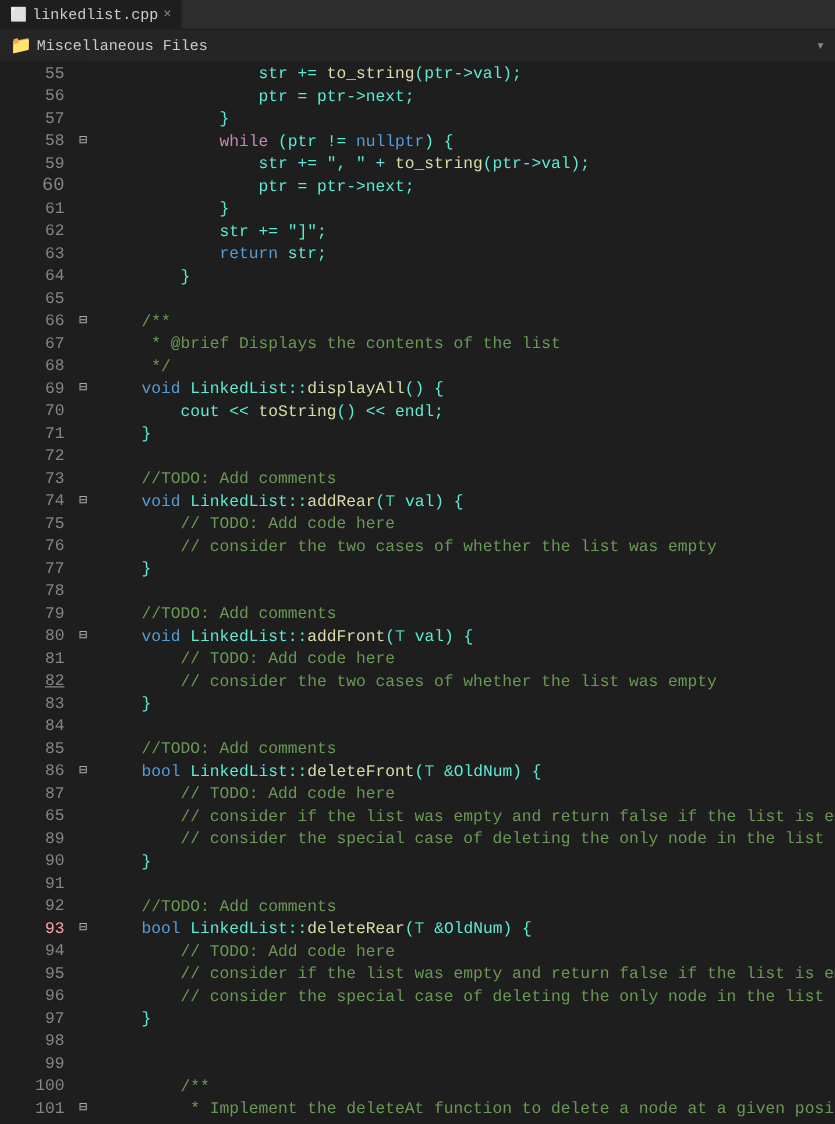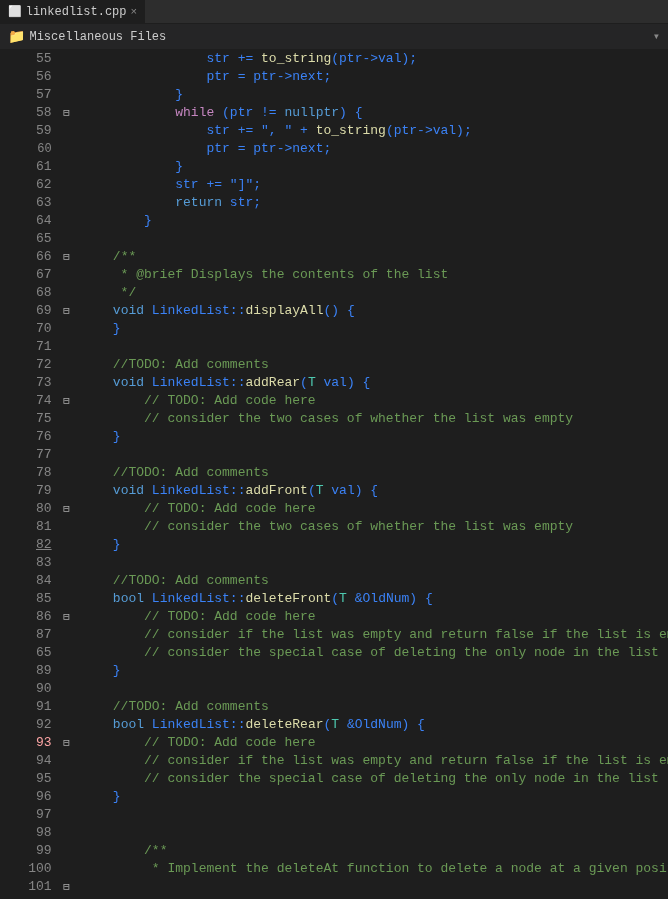--- a/index.html
+++ b/index.html
@@ -85,21 +85,21 @@
       flex: 1;
       overflow-x: auto;
       overflow-y: hidden;
       padding-left: 8px;
     }
     
     .kw { color: #569cd6; }       
     .kw2 { color: #c586c0; }      
     .type { color: #4ec9b0; }     
     .fn { color: #dcdcaa; }      
-    .plain { color: #3b82f6; }
+    .plain { color: #5eead4; }
     .doc-cm { color: #6a9955; }
   </style>
 </head>
 <body>
 
 <div class="tab-bar">
   <div class="tab">
     <span class="file-icon">⬜</span>
     <span>linkedlist.cpp</span>
     <span class="close-btn">×</span>
@@ -112,21 +112,21 @@
   <span class="toolbar-chevron">▾</span>
 </div>
 
 <div class="code-area">
   <div class="line-numbers" id="line-numbers">
       <div style="height: 18px; line-height: 18px; color: rgb(133, 133, 133); font-size: 13px;">55</div>
       <div style="height: 18px; line-height: 18px; color: rgb(133, 133, 133); font-size: 13px;">56</div>
       <div style="height: 18px; line-height: 18px; color: rgb(133, 133, 133); font-size: 13px;">57</div>
       <div style="height: 18px; line-height: 18px; color: rgb(133, 133, 133); font-size: 13px;">58</div>
       <div style="height: 18px; line-height: 18px; color: rgb(133, 133, 133); font-size: 13px;">59</div>
-      <div style="height: 18px; line-height: 18px; color: rgb(133, 133, 133); font-size: 12px; padding-left: 20px;">60</div>
+      <div style="height: 18px; line-height: 18px; color: rgb(133, 133, 133); font-size: 15px; padding-left: 20px;">60</div>
       <div style="height: 18px; line-height: 18px; color: rgb(133, 133, 133); font-size: 13px;">61</div>
       <div style="height: 18px; line-height: 18px; color: rgb(133, 133, 133); font-size: 13px;">62</div>
       <div style="height: 18px; line-height: 18px; color: rgb(133, 133, 133); font-size: 13px;">63</div>
       <div style="height: 18px; line-height: 18px; color: rgb(133, 133, 133); font-size: 13px;">64</div>
       <div style="height: 18px; line-height: 18px; color: rgb(133, 133, 133); font-size: 13px;">65</div>
       <div style="height: 18px; line-height: 18px; color: rgb(133, 133, 133); font-size: 13px;">66</div>
       <div style="height: 18px; line-height: 18px; color: rgb(133, 133, 133); font-size: 13px;">67</div>
       <div style="height: 18px; line-height: 18px; color: rgb(133, 133, 133); font-size: 13px;">68</div>
       <div style="height: 18px; line-height: 18px; color: rgb(133, 133, 133); font-size: 13px;">69</div>
       <div style="height: 18px; line-height: 18px; color: rgb(133, 133, 133); font-size: 13px;">70</div>
@@ -222,20 +222,21 @@
       <div style="height: 18px; line-height: 18px; white-space: pre; font-family: Consolas, &quot;Courier New&quot;, monospace; font-size: 13px;"><span class="plain">                ptr = ptr-&gt;next;</span></div>
       <div style="height: 18px; line-height: 18px; white-space: pre; font-family: Consolas, &quot;Courier New&quot;, monospace; font-size: 13px;"><span class="plain">            }</span></div>
       <div style="height: 18px; line-height: 18px; white-space: pre; font-family: Consolas, &quot;Courier New&quot;, monospace; font-size: 13px;"><span class="plain">            str += "]";</span></div>
       <div style="height: 18px; line-height: 18px; white-space: pre; font-family: Consolas, &quot;Courier New&quot;, monospace; font-size: 13px;"><span class="plain">            </span><span class="kw">return</span><span class="plain"> str;</span></div>
       <div style="height: 18px; line-height: 18px; white-space: pre; font-family: Consolas, &quot;Courier New&quot;, monospace; font-size: 13px;"><span class="plain">        }</span></div>
       <div style="height: 18px; line-height: 18px; white-space: pre; font-family: Consolas, &quot;Courier New&quot;, monospace; font-size: 13px;">&nbsp;</div>
       <div style="height: 18px; line-height: 18px; white-space: pre; font-family: Consolas, &quot;Courier New&quot;, monospace; font-size: 13px;"><span class="plain">    </span><span class="doc-cm">/**</span></div>
       <div style="height: 18px; line-height: 18px; white-space: pre; font-family: Consolas, &quot;Courier New&quot;, monospace; font-size: 13px;"><span class="doc-cm">     * @brief Displays the contents of the list</span></div>
       <div style="height: 18px; line-height: 18px; white-space: pre; font-family: Consolas, &quot;Courier New&quot;, monospace; font-size: 13px;"><span class="doc-cm">     */</span></div>
       <div style="height: 18px; line-height: 18px; white-space: pre; font-family: Consolas, &quot;Courier New&quot;, monospace; font-size: 13px;"><span class="plain">    </span><span class="kw">void</span><span class="plain"> LinkedList::</span><span class="fn">displayAll</span><span class="plain">() {</span></div>
+      <div style="height: 18px; line-height: 18px; white-space: pre; font-family: Consolas, &quot;Courier New&quot;, monospace; font-size: 13px;"><span class="plain">        cout &lt;&lt; </span><span class="fn">toString</span><span class="plain">() &lt;&lt; endl;</span></div>
       <div style="height: 18px; line-height: 18px; white-space: pre; font-family: Consolas, &quot;Courier New&quot;, monospace; font-size: 13px;"><span class="plain">    }</span></div>
       <div style="height: 18px; line-height: 18px; white-space: pre; font-family: Consolas, &quot;Courier New&quot;, monospace; font-size: 13px;">&nbsp;</div>
       <div style="height: 18px; line-height: 18px; white-space: pre; font-family: Consolas, &quot;Courier New&quot;, monospace; font-size: 13px;"><span class="doc-cm">    //TODO: Add comments</span></div>
       <div style="height: 18px; line-height: 18px; white-space: pre; font-family: Consolas, &quot;Courier New&quot;, monospace; font-size: 13px;"><span class="plain">    </span><span class="kw">void</span><span class="plain"> LinkedList::</span><span class="fn">addRear</span><span class="plain">(</span><span class="type">T</span><span class="plain"> val) {</span></div>
       <div style="height: 18px; line-height: 18px; white-space: pre; font-family: Consolas, &quot;Courier New&quot;, monospace; font-size: 13px;"><span class="doc-cm">        // TODO: Add code here</span></div>
       <div style="height: 18px; line-height: 18px; white-space: pre; font-family: Consolas, &quot;Courier New&quot;, monospace; font-size: 13px;"><span class="doc-cm">        // consider the two cases of whether the list was empty</span></div>
       <div style="height: 18px; line-height: 18px; white-space: pre; font-family: Consolas, &quot;Courier New&quot;, monospace; font-size: 13px;"><span class="plain">    }</span></div>
       <div style="height: 18px; line-height: 18px; white-space: pre; font-family: Consolas, &quot;Courier New&quot;, monospace; font-size: 13px;">&nbsp;</div>
       <div style="height: 18px; line-height: 18px; white-space: pre; font-family: Consolas, &quot;Courier New&quot;, monospace; font-size: 13px;"><span class="doc-cm">    //TODO: Add comments</span></div>
       <div style="height: 18px; line-height: 18px; white-space: pre; font-family: Consolas, &quot;Courier New&quot;, monospace; font-size: 13px;"><span class="plain">    </span><span class="kw">void</span><span class="plain"> LinkedList::</span><span class="fn">addFront</span><span class="plain">(</span><span class="type">T</span><span class="plain"> val) {</span></div>

